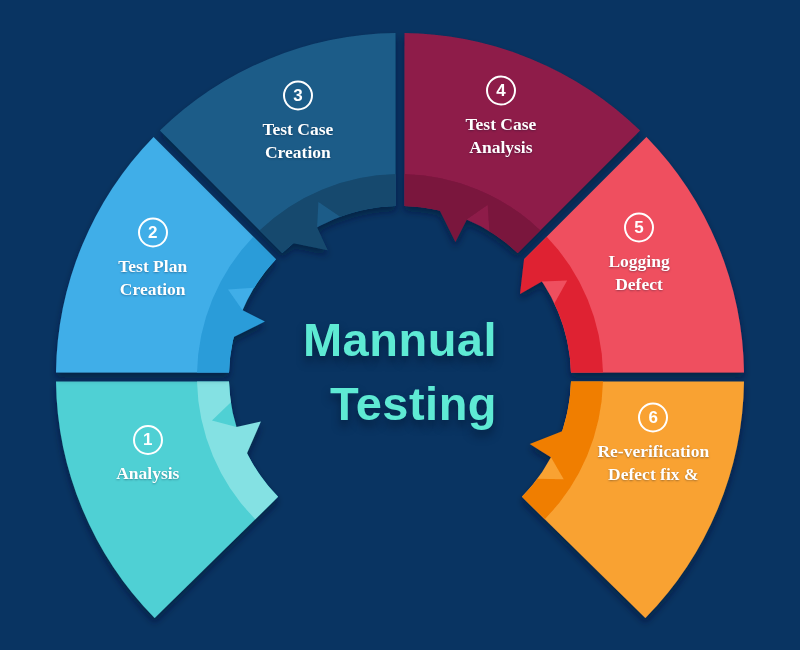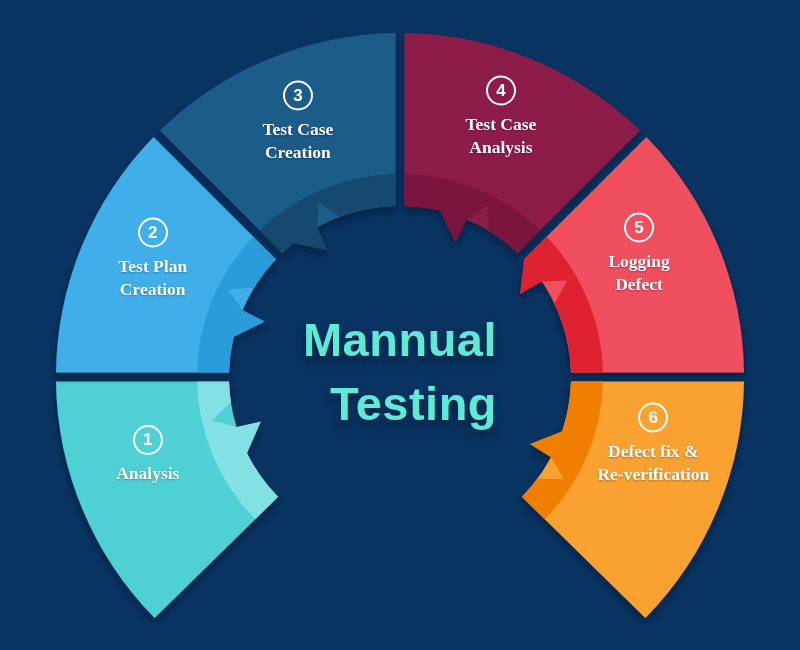--- a/index.html
+++ b/index.html
@@ -115,17 +115,17 @@
   </div>
 
   <div class="seg-label" style="left: 639.038px; top: 253.623px;">
     <span class="num-badge">5</span>
     <span class="seg-line">Logging</span>
     <span class="seg-line">Defect</span>
   </div>
 
   <div class="seg-label" style="left: 653.308px; top: 443.927px;">
     <span class="num-badge">6</span>
+    <span class="seg-line">Re-verification</span>
     <span class="seg-line">Defect fix &amp;</span>
-    <span class="seg-line">Re-verification</span>
   </div>
 
 </div>
 
 </body></html>

